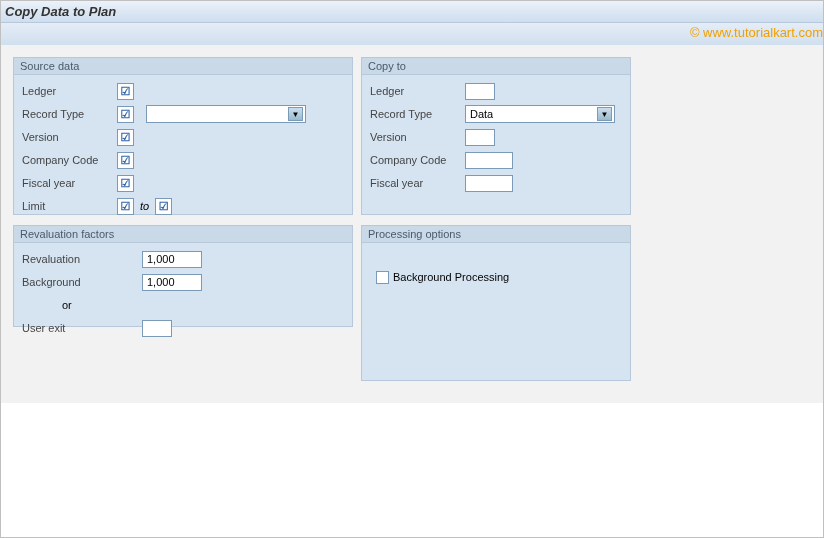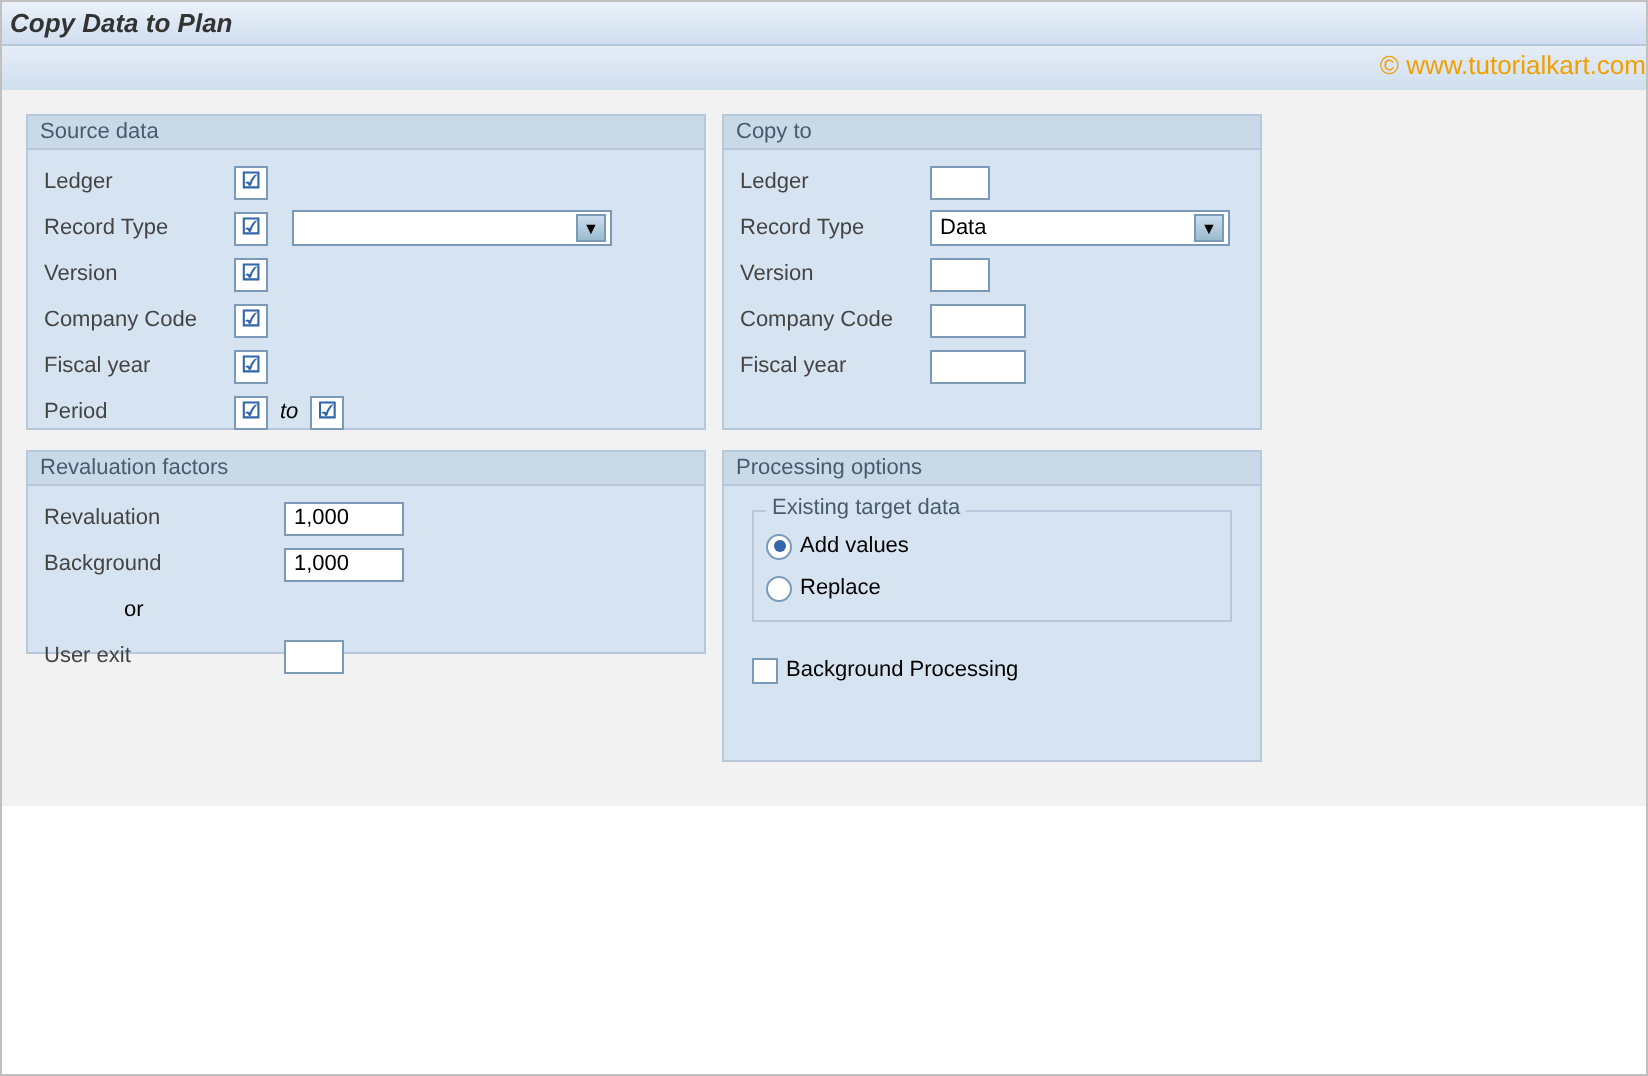--- a/index.html
+++ b/index.html
@@ -191,21 +191,21 @@
         </div>
         <div class="form-row">
           <span class="form-label">Company Code</span>
           <div class="check">☑</div>
         </div>
         <div class="form-row">
           <span class="form-label">Fiscal year</span>
           <div class="check">☑</div>
         </div>
         <div class="form-row">
-          <span class="form-label">Period</span>
+          <span class="form-label">Limit</span>
           <div class="check">☑</div>
           <span class="gap">to</span>
           <div class="check">☑</div>
         </div>
       </div>
     </div>
 
     <div class="panel panel-copyto">
       <div class="panel-title">Copy to</div>
       <div class="panel-body">
@@ -257,31 +257,20 @@
         <div class="form-row">
           <span class="form-label" style="width:120px">User exit</span>
           <div class="text-input w30"></div>
         </div>
       </div>
     </div>
 
     <div class="panel panel-procopt">
       <div class="panel-title">Processing options</div>
       <div style="padding:10px 8px 4px 8px">
-        <div class="inner-group">
-          <span class="inner-group-title">Existing target data</span>
-          <div class="form-row" style="height:18px;margin-top:4px">
-            <span class="radio selected"></span>
-            <span>Add values</span>
-          </div>
-          <div class="form-row" style="height:18px">
-            <span class="radio"></span>
-            <span>Replace</span>
-          </div>
-        </div>
         <div class="form-row" style="margin:14px 6px 2px 6px">
           <span class="checkbox-sq"></span>
           <span>Background Processing</span>
         </div>
       </div>
     </div>
   </div>
 
 </div>
 

